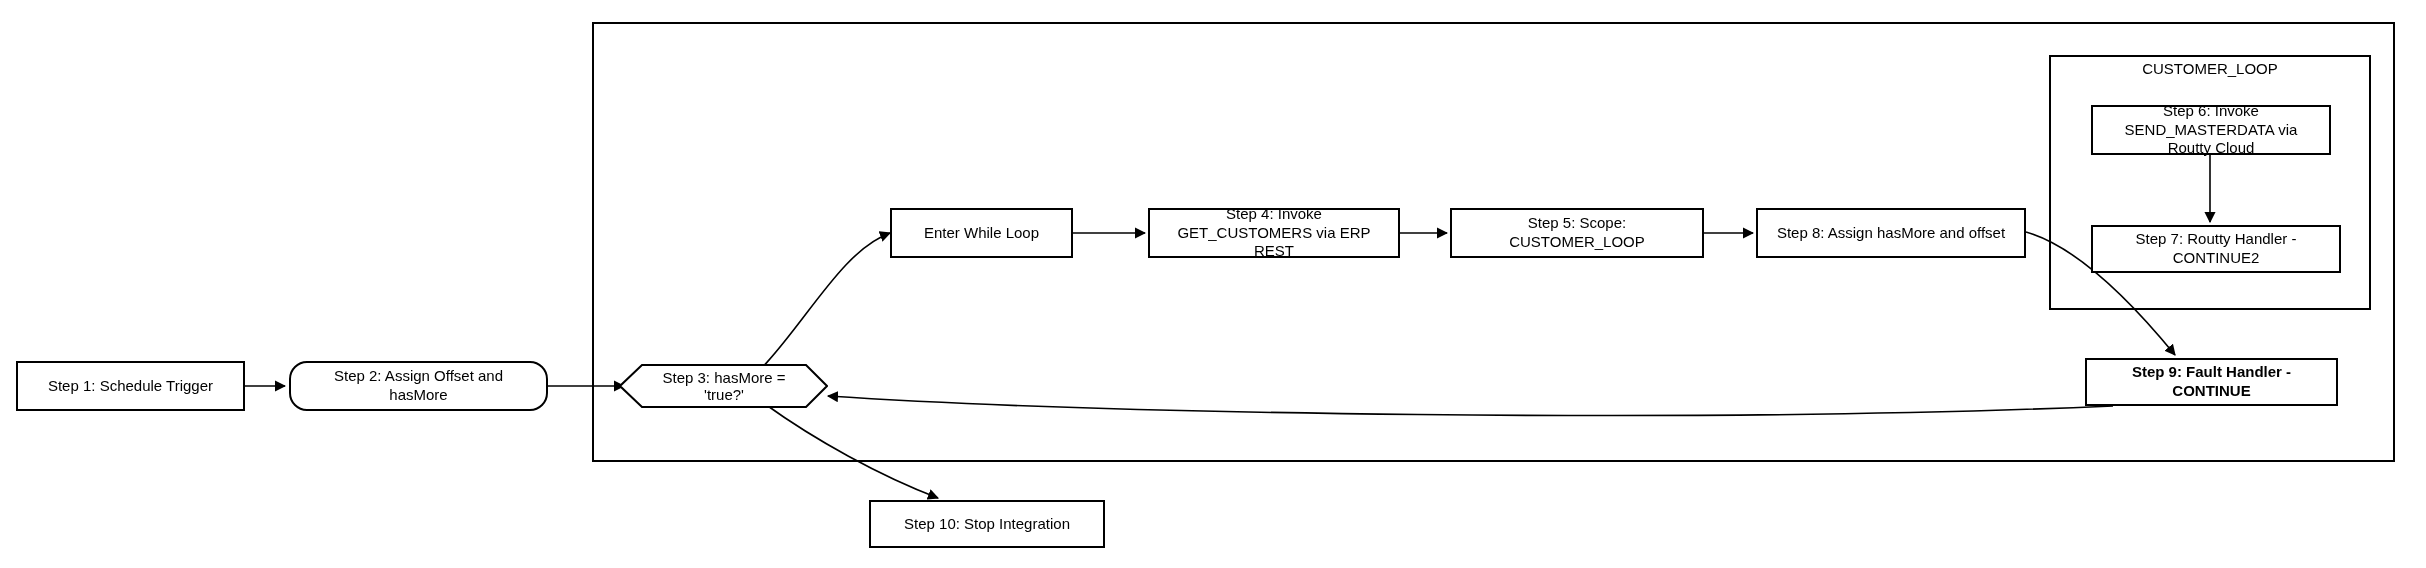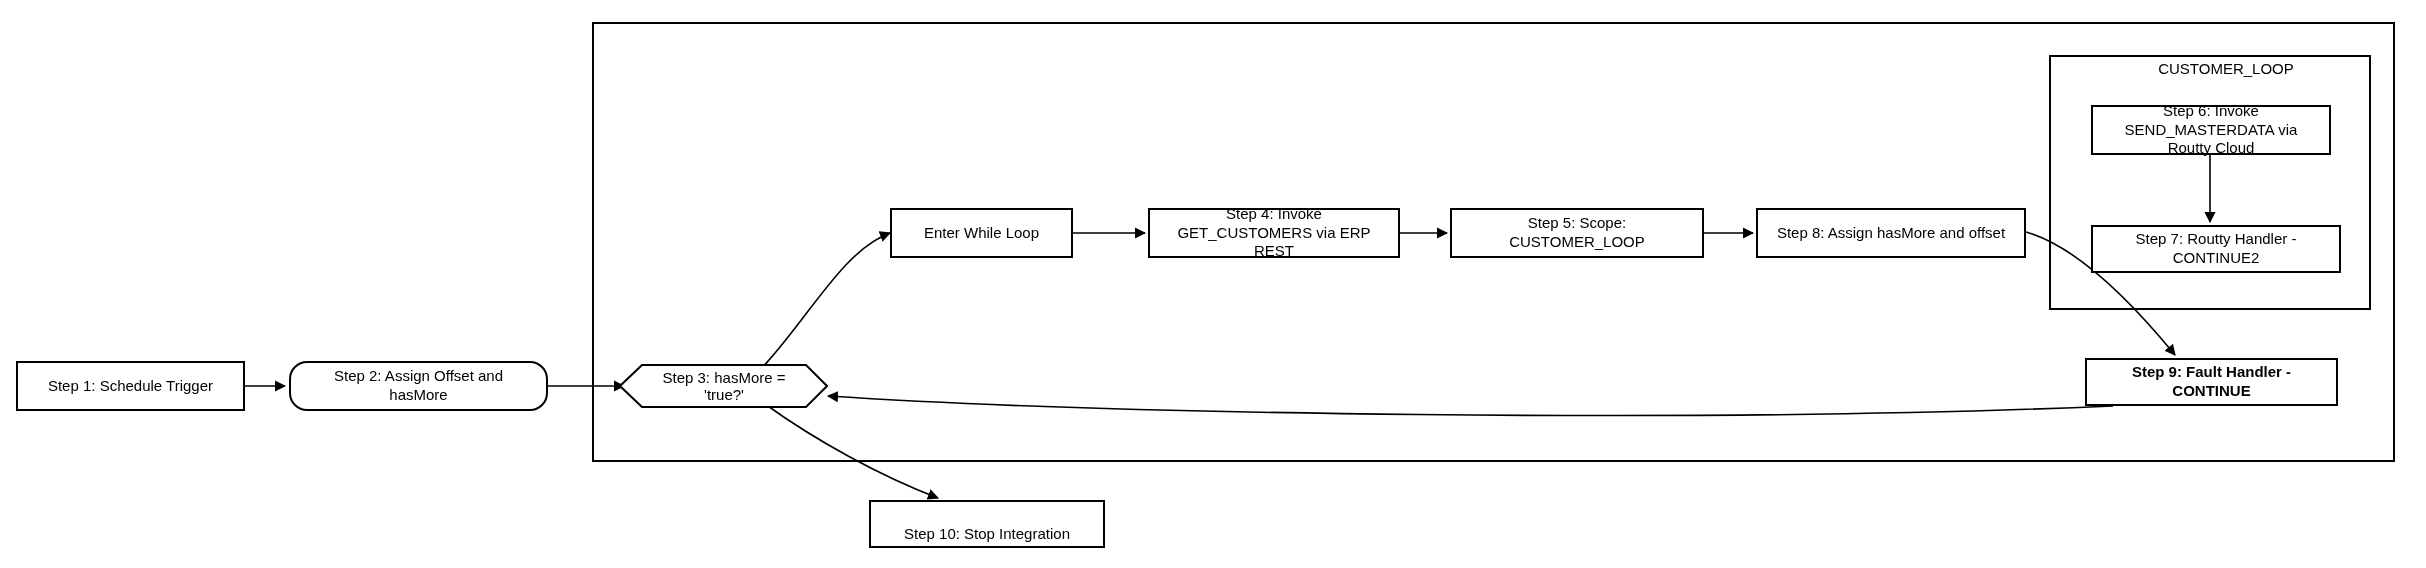--- a/index.html
+++ b/index.html
@@ -105,21 +105,21 @@
     <path d="M 2113 406 C 1700 424 1100 414 828 396" stroke="#000000" stroke-width="1.6" fill="none" marker-end="url(#arrow)"></path>
 
     <path d="M 765 404 C 815 440 880 476 938 498" stroke="#000000" stroke-width="1.6" fill="none" marker-end="url(#arrow)"></path>
 
     <path d="M 2210 155 L 2210 222" stroke="#000000" stroke-width="1.6" fill="none" marker-end="url(#arrow)"></path>
   </svg>
 
   <div class="container-box" style="left:592px; top:22px; width:1803px; height:440px;"></div>
 
   <div class="container-box" style="left:2049px; top:55px; width:322px; height:255px;"></div>
-  <div class="group-label" style="left:2049px; top:60px; width:322px;padding-left:16px;">CUSTOMER_LOOP</div>
+  <div class="group-label" style="left:2049px; top:60px; width:322px;">CUSTOMER_LOOP</div>
 
   <div class="node" style="left:16px; top:361px; width:229px; height:50px;">
     <span>Step 1: Schedule Trigger</span>
   </div>
 
   <div class="node" style="left:289px; top:361px; width:259px; height:50px;border-radius:18px;">
     <span>Step 2: Assign Offset and hasMore</span>
   </div>
 
   <div class="hex" style="left:620px; top:364px; width:208px; height:44px;">
@@ -150,17 +150,17 @@
   </div>
 
   <div class="node" style="left:2091px; top:225px; width:250px; height:48px;">
     <span>Step 7: Routty Handler - CONTINUE2</span>
   </div>
 
   <div class="node" style="left:2085px; top:358px; width:253px; height:48px;font-weight:bold;">
     <span>Step 9: Fault Handler - CONTINUE</span>
   </div>
 
-  <div class="node" style="left:869px; top:500px; width:236px; height:48px;align-items:flex-end;">
+  <div class="node" style="left:869px; top:500px; width:236px; height:48px;">
     <span>Step 10: Stop Integration</span>
   </div>
 
 </div>
 
 </body></html>

